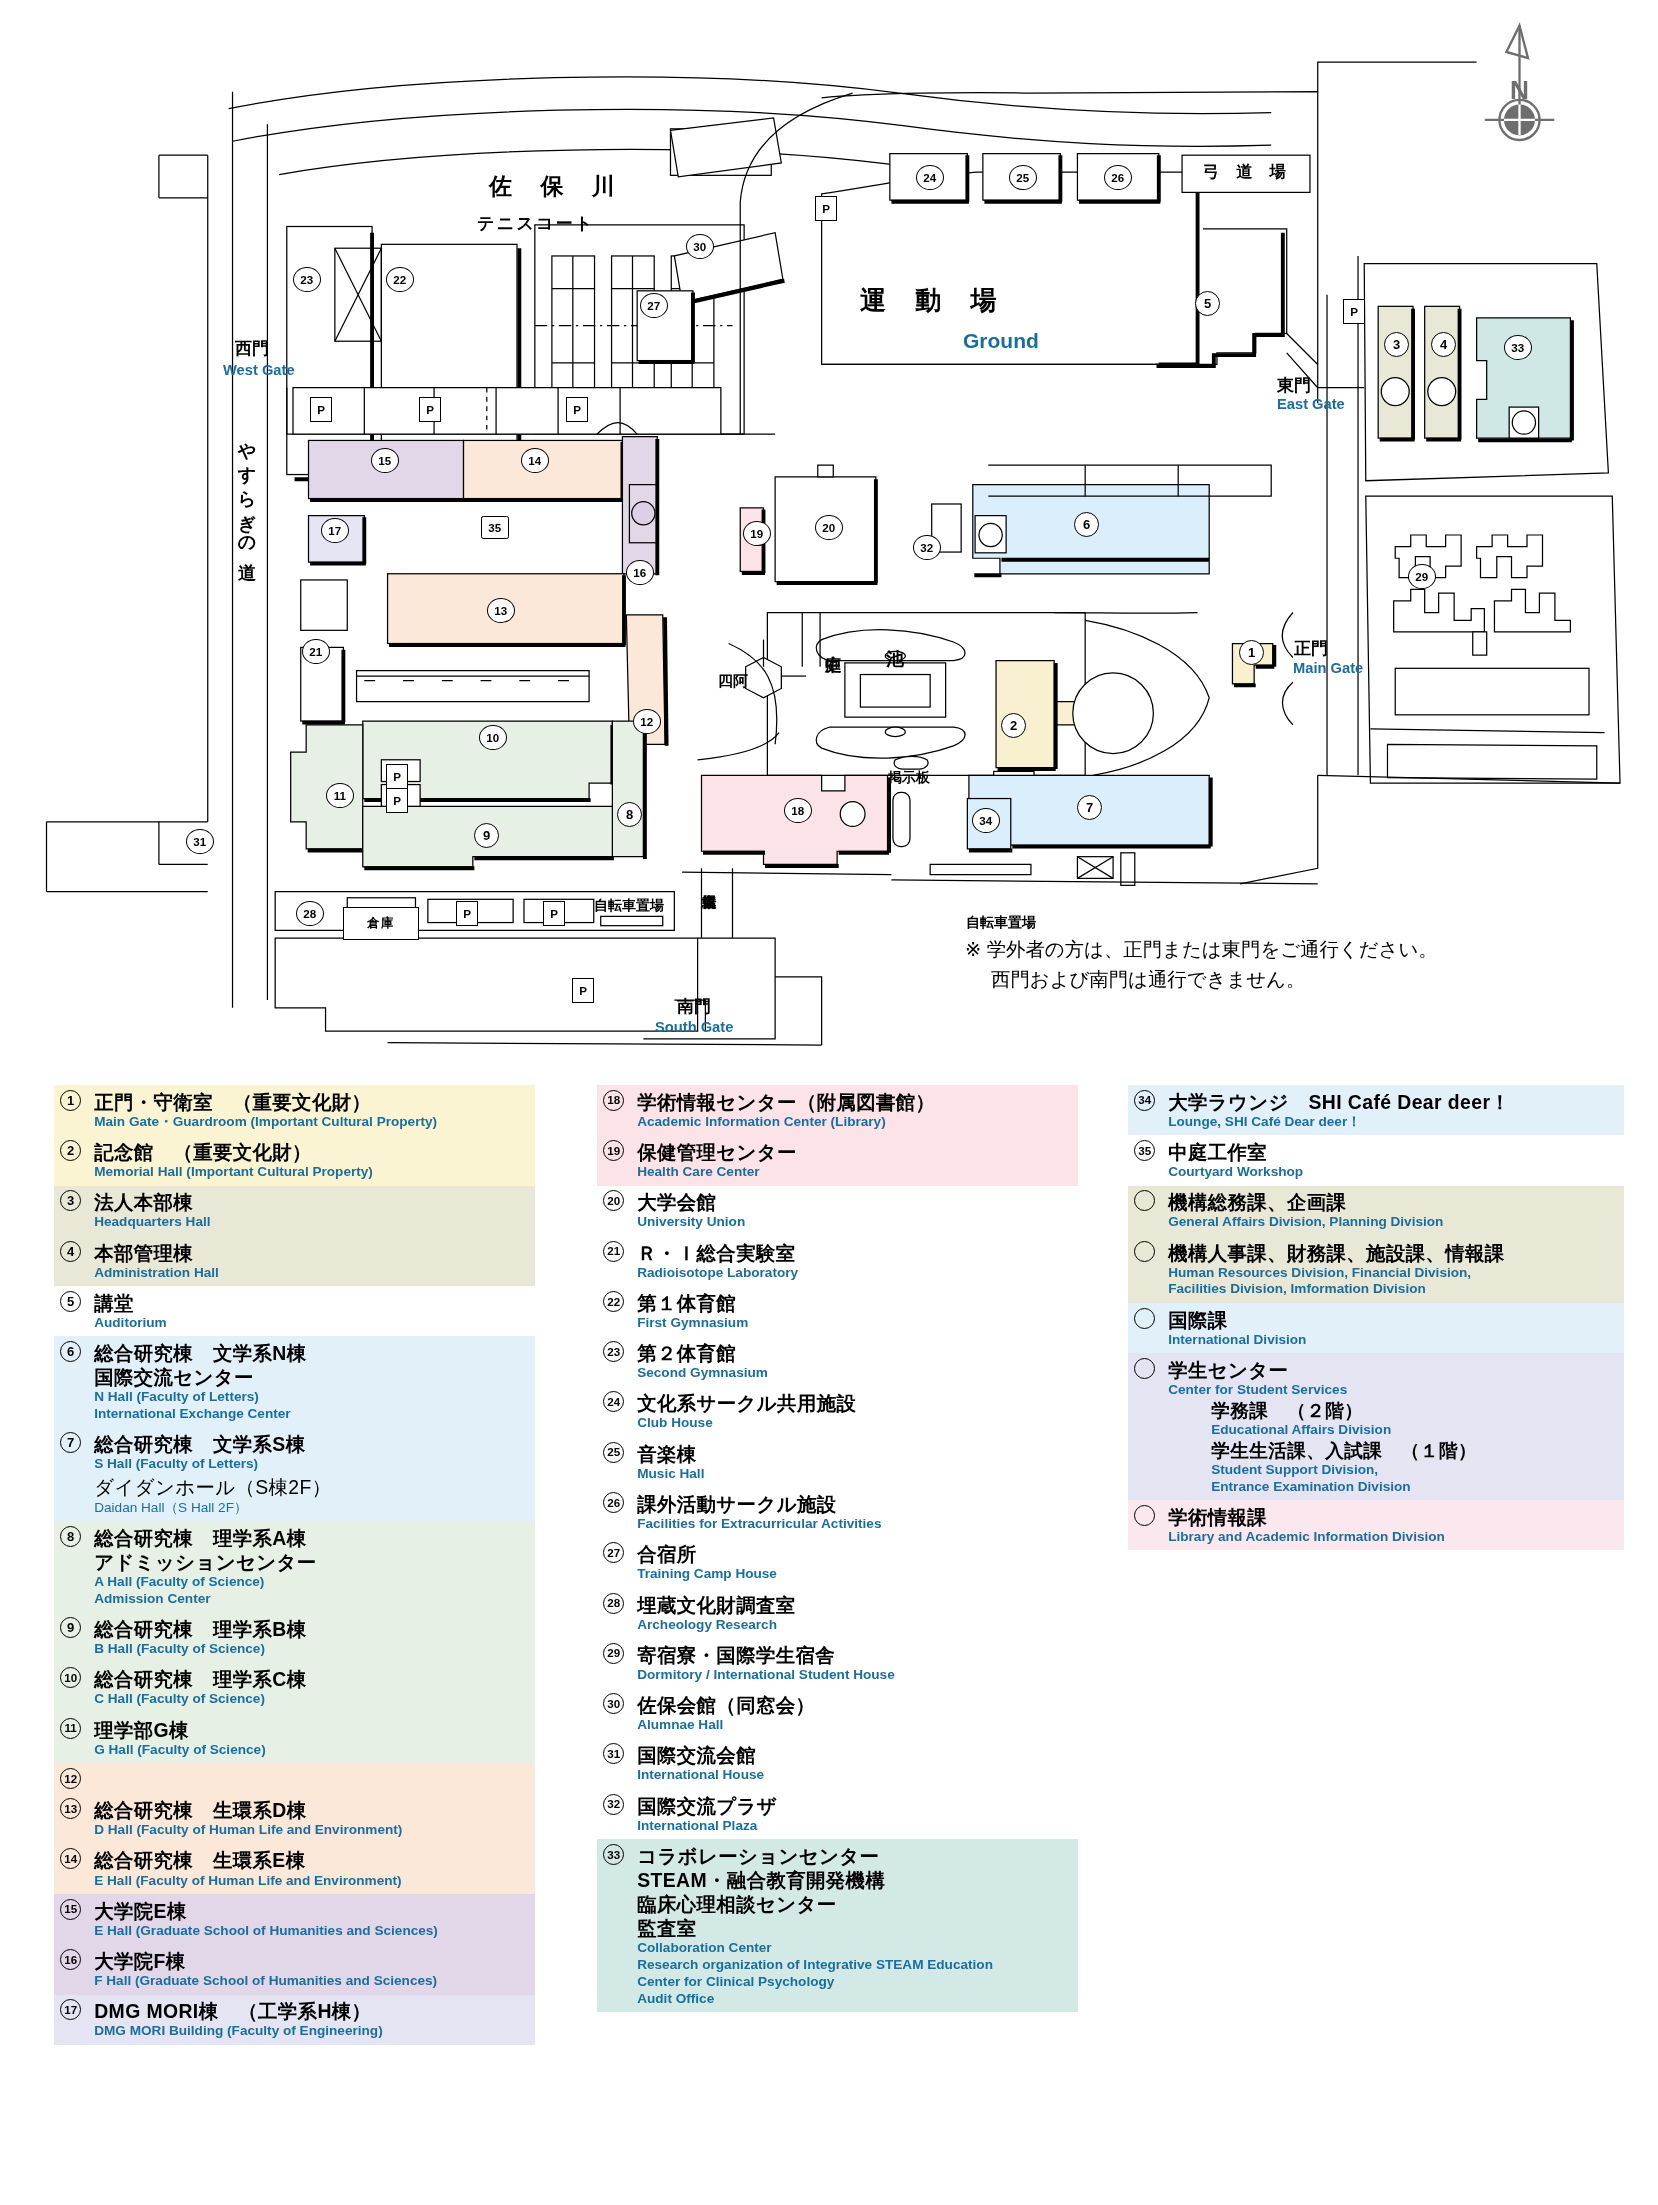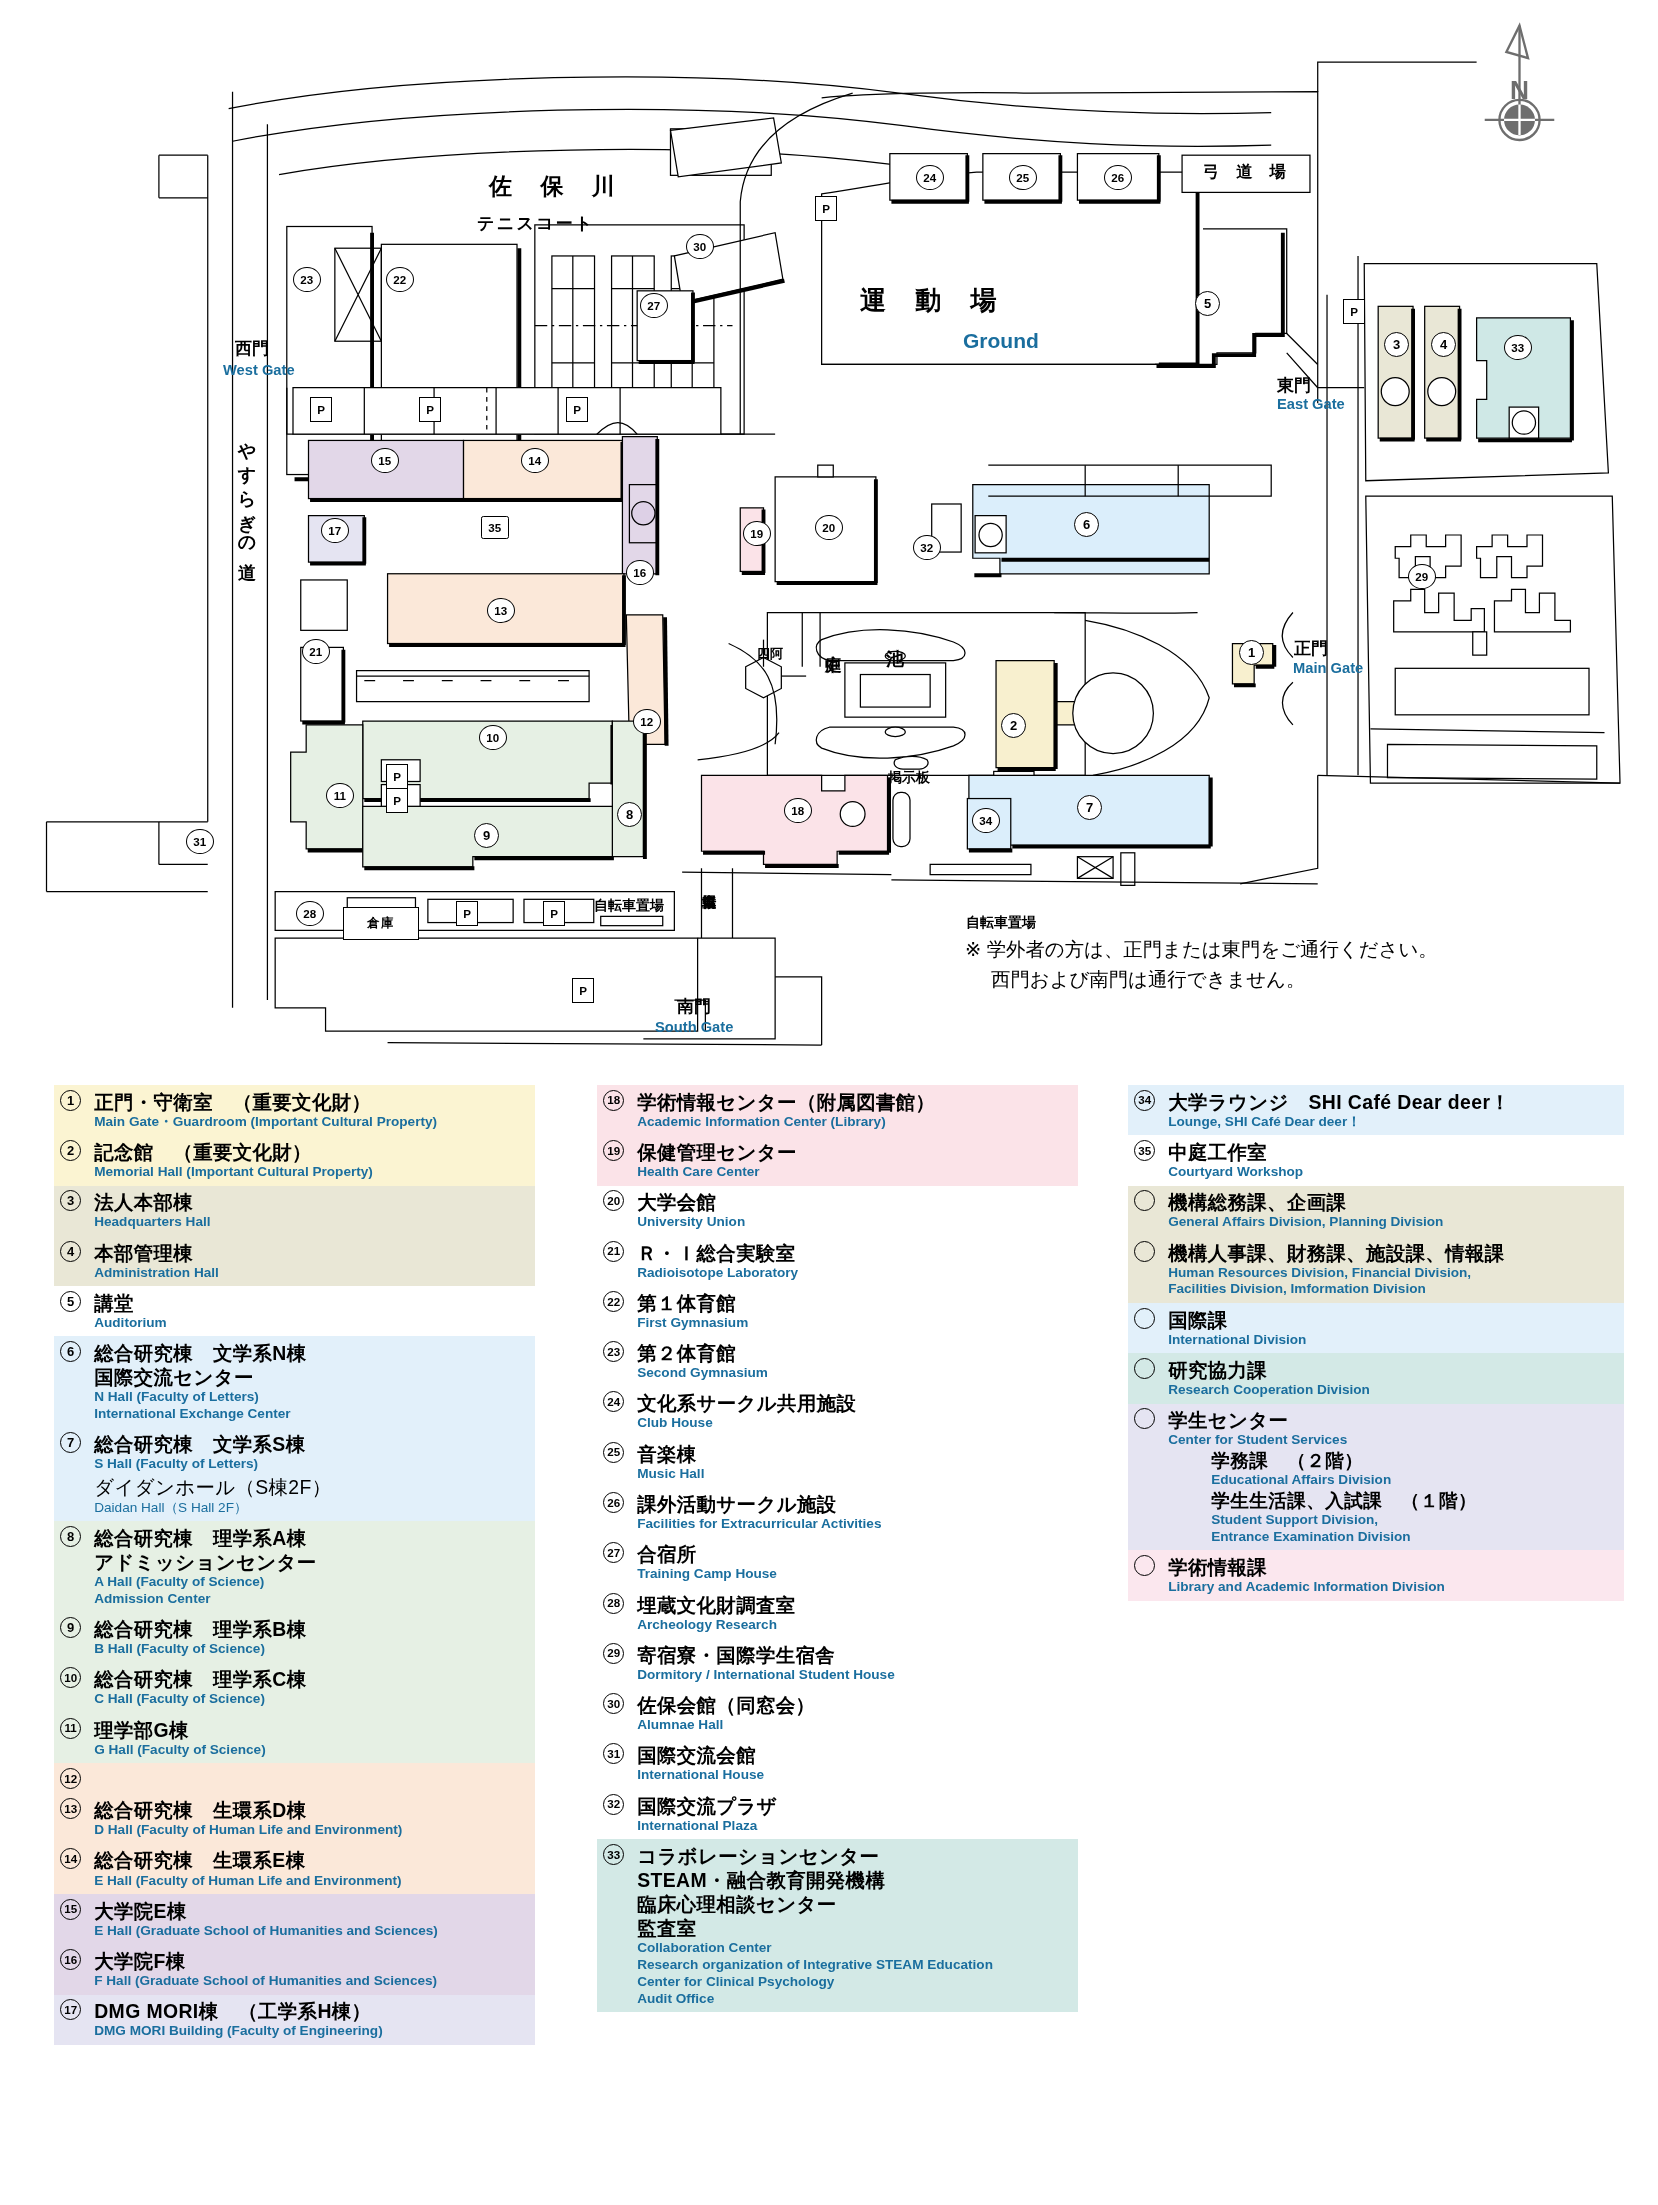--- a/index.html
+++ b/index.html
@@ -332,21 +332,21 @@
     <div class="mlabel" style="left:1294px;top:640px;font-size:17px;">正門</div>
     <div class="mlabel en" style="left:1293px;top:661px;font-size:14.7px;line-height:1.05;">Main Gate</div>
 
     <div class="mlabel" style="left:677px;top:998px;font-size:17px;">南門</div>
     <div class="mlabel en" style="left:655px;top:1018px;font-size:14.7px;">South Gate</div>
 
     <div class="mlabel vert" style="left:237px;top:430px;font-size:18px;">やすらぎの道</div>
 
     <div class="mlabel vert" style="left:824px;top:642px;font-size:17px;letter-spacing:0px;">中庭</div>
     <div class="mlabel" style="left:886px;top:650px;font-size:18px;">池</div>
-    <div class="mlabel" style="left:718px;top:647px;font-size:13px;margin-left:39px;">四阿</div>
+    <div class="mlabel" style="left:718px;top:673px;font-size:15px;">四阿</div>
     <div class="mlabel" style="left:888px;top:770px;font-size:14px;">掲示板</div>
 
     <div class="boxlabel" style="left:343px;top:895px;width:74px;height:31px;margin-top:12px;">倉庫</div>
     <div class="mlabel" style="left:594px;top:898px;font-size:14px;letter-spacing:0px;">自転車置場</div>
     <div class="mlabel" style="left:966px;top:915px;font-size:14px;letter-spacing:0px;">自転車置場</div>
     <div class="mlabel vert" style="left:702px;top:884px;font-size:14px;letter-spacing:0px;">自転車置場</div>
 
     <div class="pmark" style="left:310px;top:397px;width:20px;height:23px;">P</div>
     <div class="pmark" style="left:419px;top:397px;width:20px;height:23px;">P</div>
     <div class="pmark" style="left:566px;top:397px;width:20px;height:23px;">P</div>
@@ -704,29 +704,20 @@
         </div>
         <div class="grp bg-blue">
           <div class="entry">
             <div class="mk"><span class="circ hollow"></span></div>
             <div class="tx">
               <div class="jp">国際課</div>
               <div class="en">International Division</div>
             </div>
           </div>
         </div>
-        <div class="grp bg-teal">
-          <div class="entry">
-            <div class="mk"><span class="circ hollow"></span></div>
-            <div class="tx">
-              <div class="jp">研究協力課</div>
-              <div class="en">Research Cooperation Division</div>
-            </div>
-          </div>
-        </div>
         <div class="grp bg-lav">
           <div class="entry">
             <div class="mk"><span class="circ hollow"></span></div>
             <div class="tx">
               <div class="jp">学生センター</div>
               <div class="en">Center for Student Services</div>
               <div class="sub">
                 <div class="jp">学務課　（２階）</div>
                 <div class="en">Educational Affairs Division</div>
               </div>

